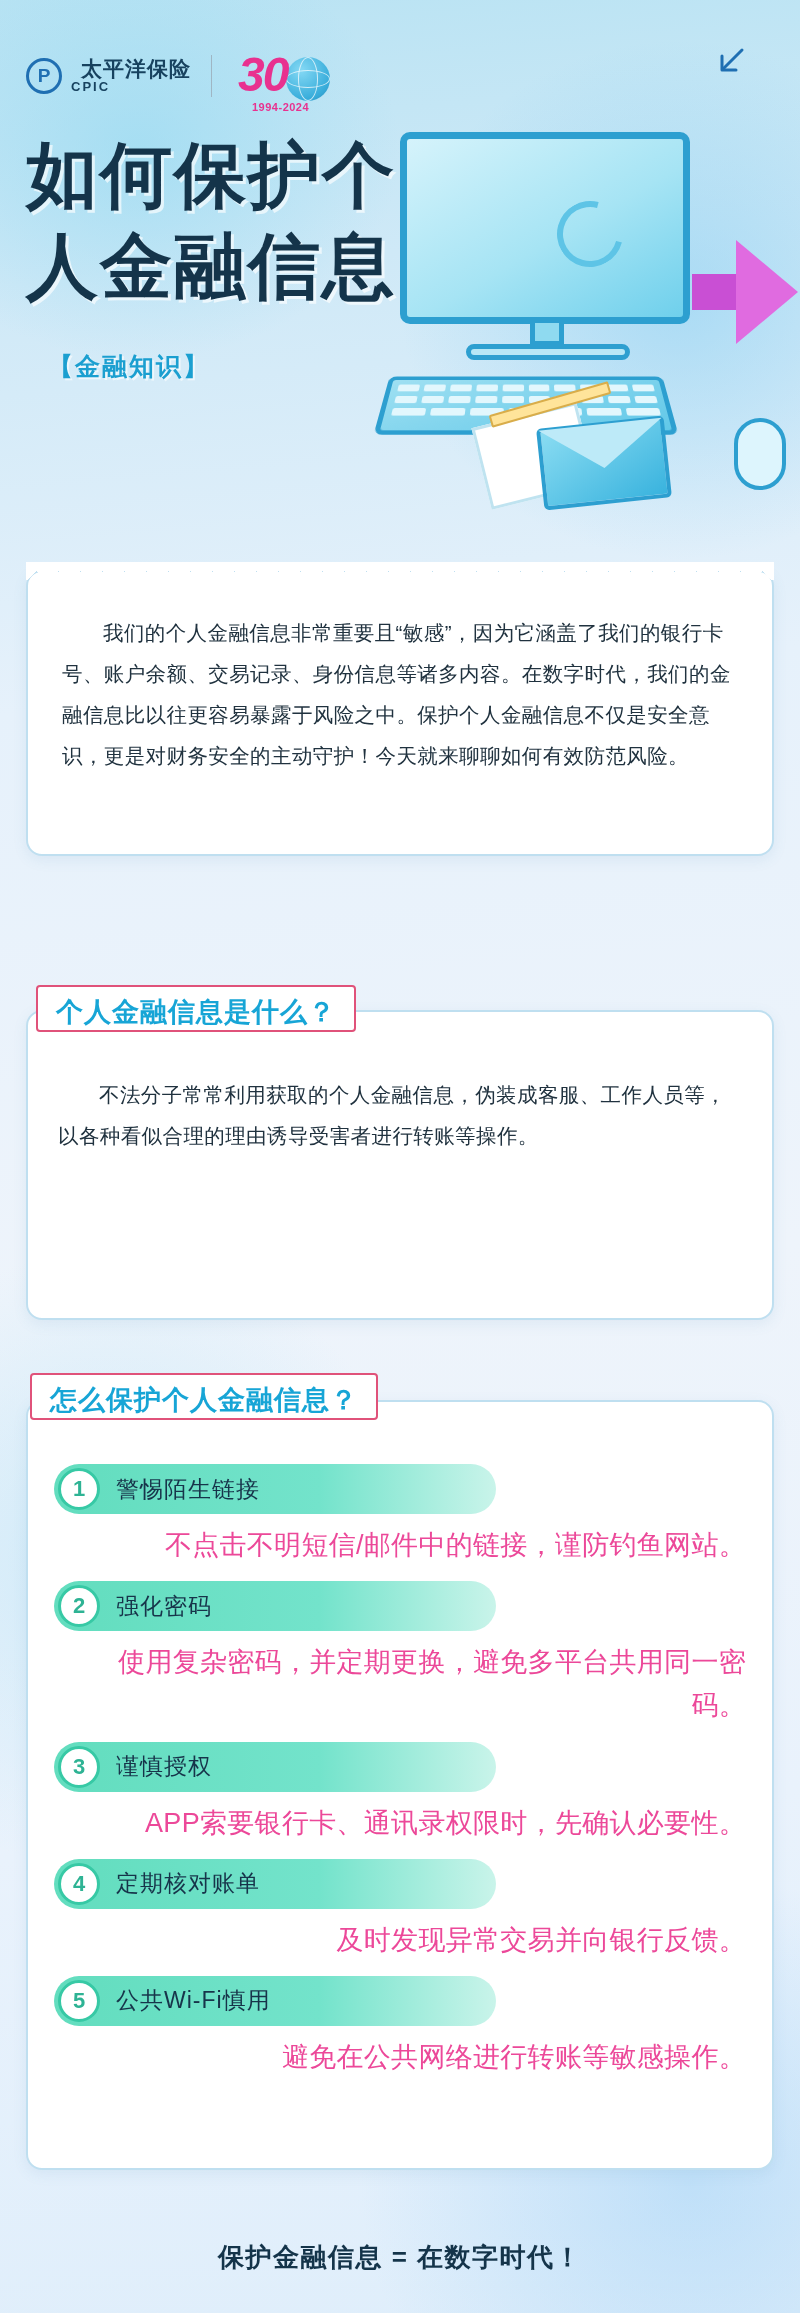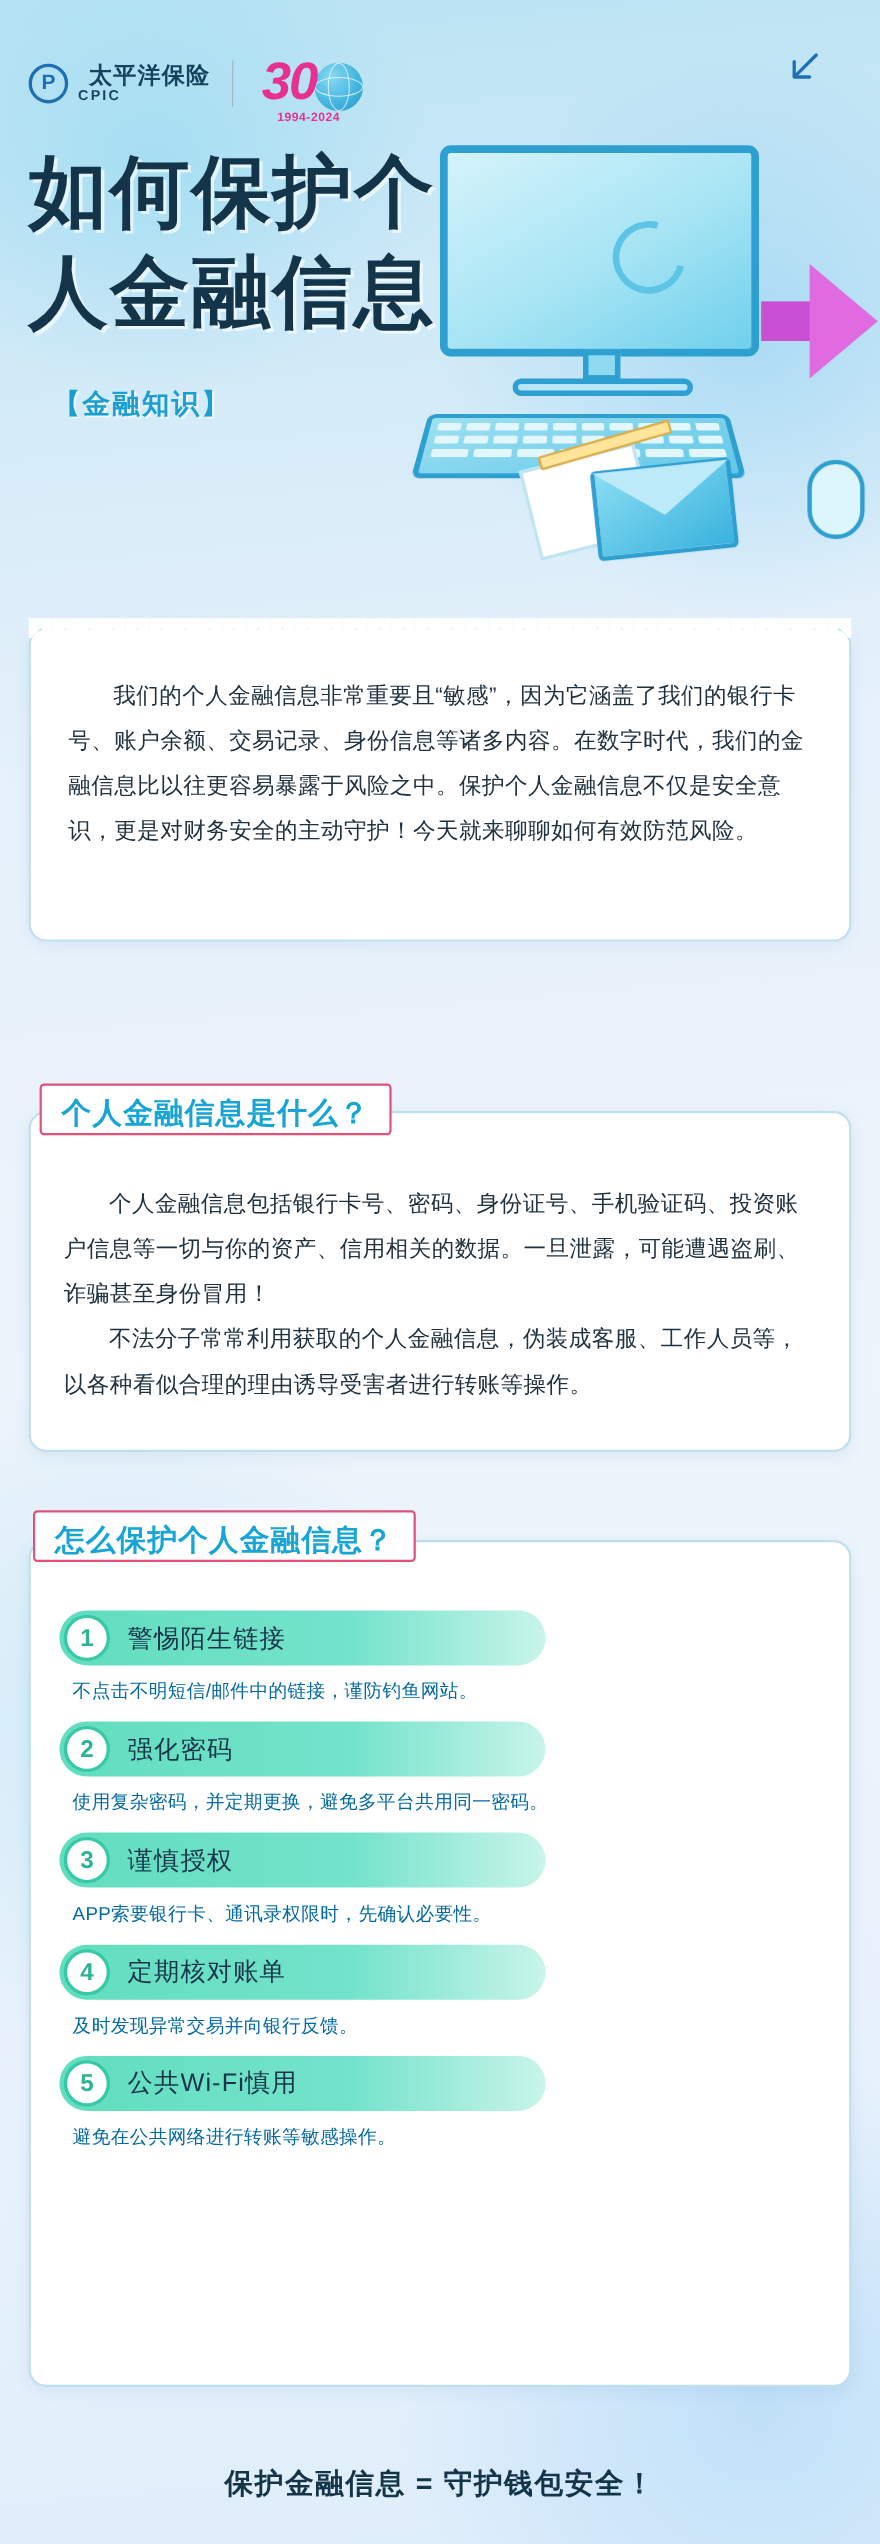--- a/index.html
+++ b/index.html
@@ -386,25 +386,26 @@
     flex: none;
   }
   .tip-title {
     margin-left: 16px;
     font-size: 23px;
     font-weight: normal;
     color: #17344a;
     letter-spacing: 1px;
   }
   .tip-text {
-    font-size: 17px;
-    color: #0369a1;
+    font-size: 27px;
+    color: #ec4899;
     line-height: 1.6;
     letter-spacing: .3px;
     margin: 0 0 14px 12px;
+    text-align: right;
   }
 
   
   .footer {
     position: absolute;
     left: 0; bottom: 38px;
     width: 800px;
     text-align: center;
     font-size: 26px;
     font-weight: bold;
@@ -501,21 +502,20 @@
     <div class="hero-sub">【金融知识】</div>
   </div>
 
   <div class="card" id="intro-card">
     <div class="zigzag"></div>
     <p class="para indent" style="margin:0;">我们的个人金融信息非常重要且“敏感”，因为它涵盖了我们的银行卡号、账户余额、交易记录、身份信息等诸多内容。在数字时代，我们的金融信息比以往更容易暴露于风险之中。保护个人金融信息不仅是安全意识，更是对财务安全的主动守护！今天就来聊聊如何有效防范风险。</p>
   </div>
 
   <div class="sec-heading" id="sec1-heading">个人金融信息是什么？</div>
   <div class="card" id="sec1-card">
-    <p class="para indent" style="margin:0 0 0 0;">个人金融信息包括银行卡号、密码、身份证号、手机验证码、投资账户信息等一切与你的资产、信用相关的数据。一旦泄露，可能遭遇盗刷、诈骗甚至身份冒用！</p>
     <p class="para indent" style="margin:0;">不法分子常常利用获取的个人金融信息，伪装成客服、工作人员等，以各种看似合理的理由诱导受害者进行转账等操作。</p>
   </div>
 
   <div class="sec-heading" id="sec2-heading">怎么保护个人金融信息？</div>
   <div class="card" id="sec2-card">
 
     <div class="tip">
       <div class="tip-head">
         <div class="tip-num">1</div>
         <div class="tip-title">警惕陌生链接</div>
@@ -550,15 +550,15 @@
     <div class="tip">
       <div class="tip-head">
         <div class="tip-num">5</div>
         <div class="tip-title">公共Wi-Fi慎用</div>
       </div>
       <div class="tip-text">避免在公共网络进行转账等敏感操作。</div>
     </div>
 
   </div>
 
-  <div class="footer">保护金融信息 = 守护钱包安全！</div>
+  <div class="footer">保护金融信息 = 在数字时代！</div>
 
 </div>
 
 </body></html>

